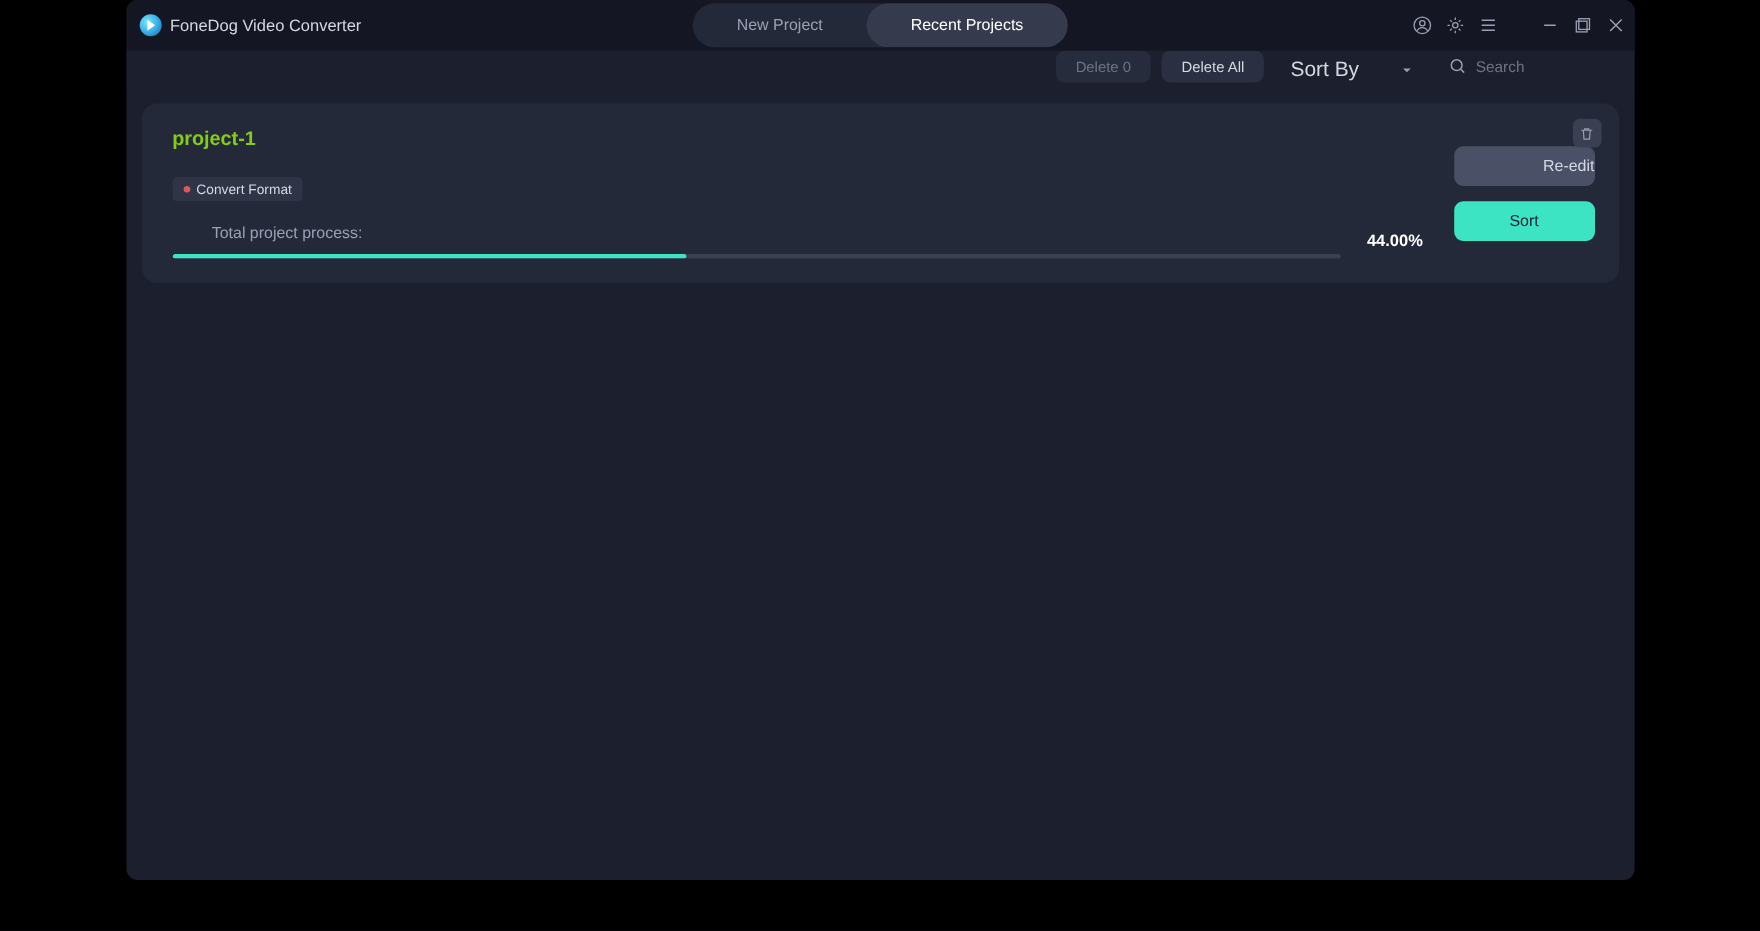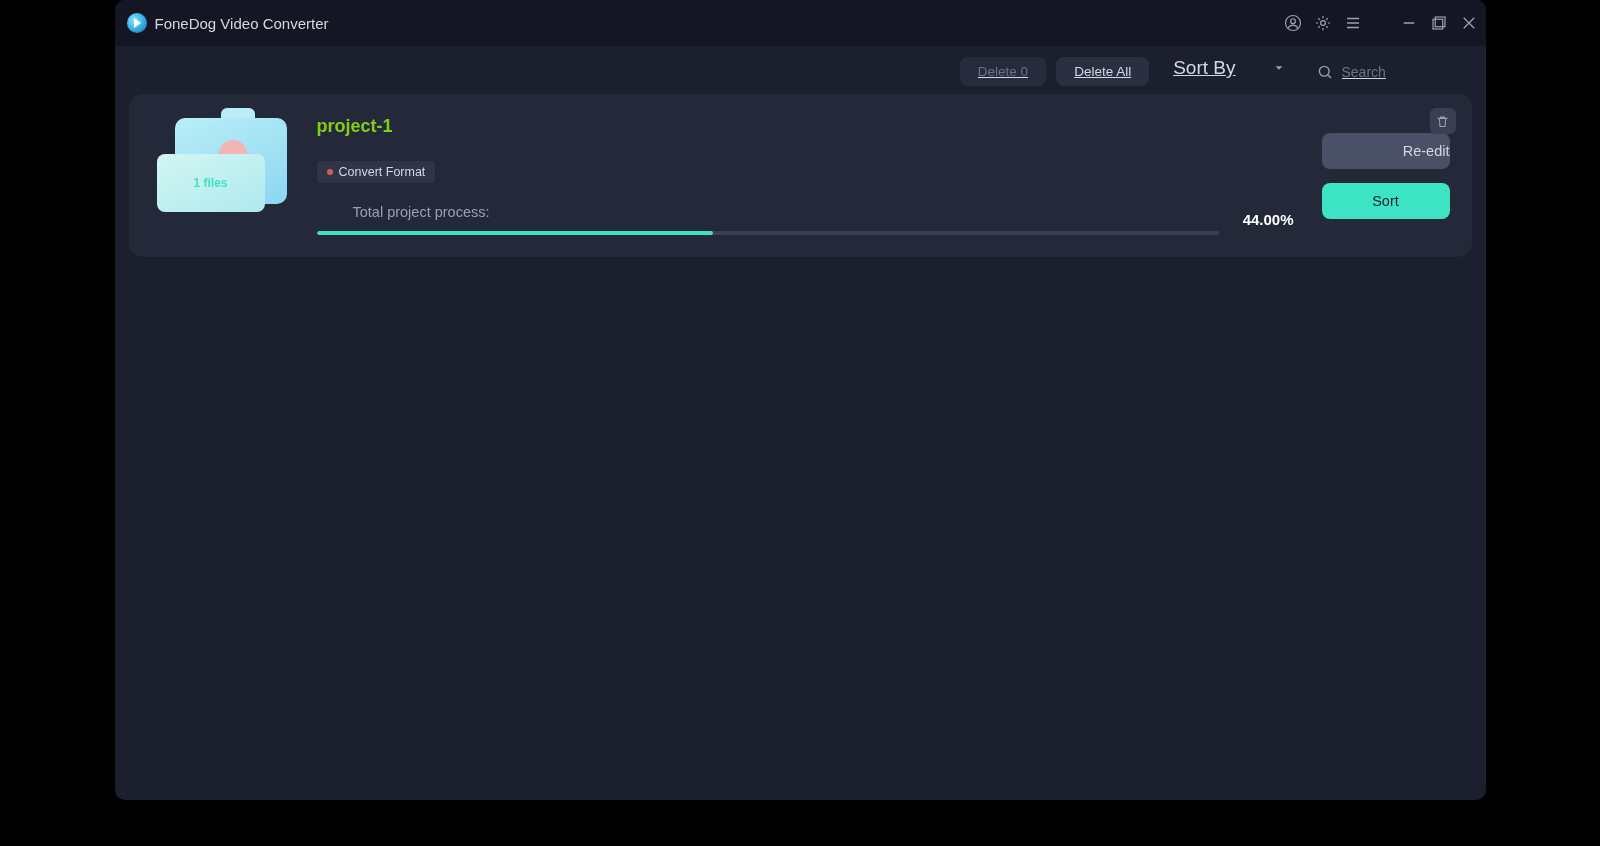--- a/index.html
+++ b/index.html
@@ -107,25 +107,24 @@
     color: var(--txt-dim);
     cursor: pointer;
   }
   .win-icons .spacer { width: 14px; cursor: default; }
 
   
   .toolbar {
     height: 40px;
     display: flex;
     justify-content: flex-end;
-    align-items: flex-end;
+    align-items: flex-start;
     gap: 10px;
     padding: 0 16px;
     background: var(--bg-window);
-    text-decoration: underline;
   }
   .pill-btn {
     border: none;
     color: var(--txt-main);
     background: var(--bg-toolbar);
     font-size: 13.5px;
     padding: 7px 18px;
     border-radius: 8px;
     cursor: pointer;
     white-space: nowrap;
@@ -317,20 +316,24 @@
 <body>
 
 <div class="app-window">
 
   <div class="title-bar">
     <div class="brand">
       <span class="brand-logo"></span>
       <span>FoneDog Video Converter</span>
     </div>
 
+    <div class="tab-switch">
+      <button class="tab-btn">New Project</button>
+      <button class="tab-btn active">Recent Projects</button>
+    </div>
 
     <div class="win-icons">
       <span>
         <svg viewBox="0 0 24 24" width="18" height="18" fill="none" stroke="currentColor" stroke-width="1.6">
           <circle cx="12" cy="12" r="10"></circle>
             <circle cx="12" cy="9.5" r="3.2"></circle>
           <path d="M5.5 19c1.4-2.8 4-4.2 6.5-4.2s5.1 1.4 6.5 4.2"></path>
         </svg>
       </span>
       <span>
@@ -385,28 +388,20 @@
   </div>
 
   <div class="project-card">
 
     <span class="trash-chip">
       <svg viewBox="0 0 24 24" width="15" height="15" fill="none" stroke="currentColor" stroke-width="1.7">
         <path d="M4 7h16M9 7V5h6v2M7 7l1 13h8l1-13"></path>
       </svg>
     </span>
 
-    <div class="thumb">
-      <div class="folder-tab"></div>
-      <div class="folder-back"></div>
-      <div class="folder-ico"></div>
-      <div class="folder-front">
-        <span>1 files</span>
-      </div>
-    </div>
 
     <div class="proj-body">
       <h3 class="proj-title">project-1</h3>
       <span class="tag">Convert Format</span>
 
       <div class="progress-row">
         <div class="progress-wrap">
           <span class="progress-label">Total project process:</span>
           <div class="progress-track" style="margin-top:10px">
             <div class="progress-fill" id="progress-fill" style="width: 44%;"></div>

